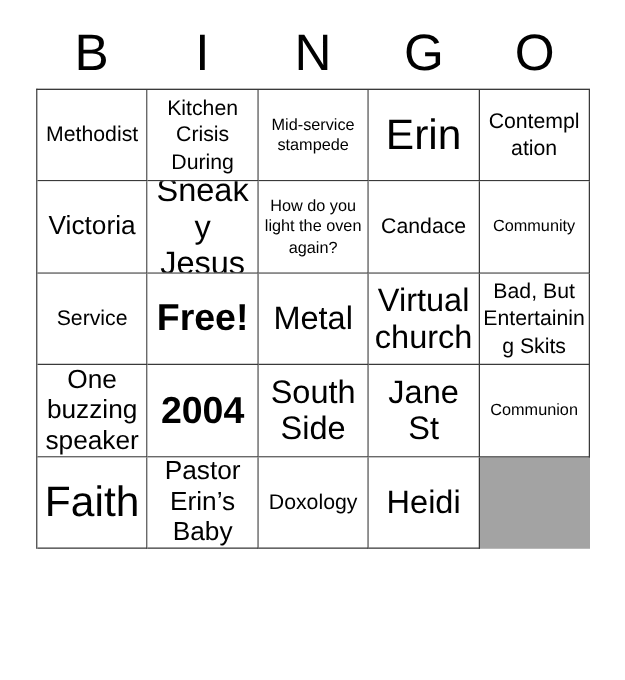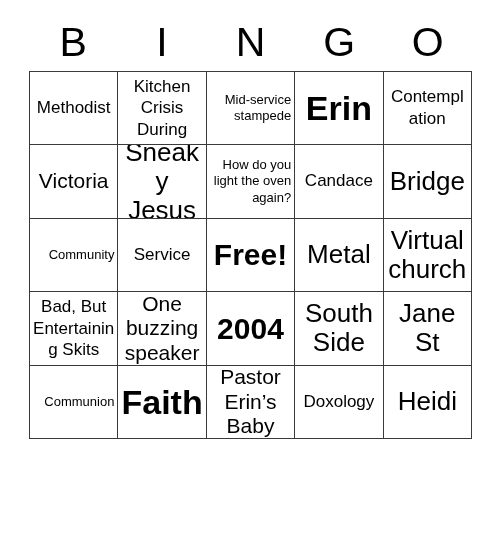--- a/index.html
+++ b/index.html
@@ -66,26 +66,26 @@
   }
   .cell-text {
     display: block;
     width: 100%;
     line-height: 1.12;
     word-wrap: break-word;
     overflow-wrap: break-word;
     hyphens: none;
   }
   .sz-xs .cell-text { font-size: 17px; line-height: 1.28; }
-  .sz-sm .cell-text { font-size: 13px; line-height: 1.25; text-align: right; }
+  .sz-sm .cell-text { font-size: 13px; line-height: 1.25; }
   .sz-md .cell-text { font-size: 17px; line-height: 1.2; }
   .sz-lg .cell-text { font-size: 21px; line-height: 1.16; }
   .sz-xl .cell-text { font-size: 26px; line-height: 1.12; }
   .sz-xxl .cell-text { font-size: 30px; line-height: 1.1; font-weight: bold; }
-  .sz-huge .cell-text { font-size: 34px; line-height: 1.06; font-weight: bold; }
+  .sz-huge .cell-text { font-size: 34px; line-height: 1.06; }
 </style>
 </head>
 <body>
 
 <div id="bingo-card">
 
   <div id="header-row">
     <div class="header-letter">B</div>
     <div class="header-letter">I</div>
     <div class="header-letter">N</div>
@@ -115,23 +115,20 @@
       <span class="cell-text">Victoria</span>
     </div>
     <div class="cell sz-xl">
       <span class="cell-text">Sneaky Jesus</span>
     </div>
     <div class="cell sz-sm">
       <span class="cell-text">How do you light the oven again?</span>
     </div>
     <div class="cell sz-md">
       <span class="cell-text">Candace</span>
-    </div>
-    <div class="cell sz-xl">
-      <span class="cell-text">Bridge</span>
     </div>
 
     <div class="cell sz-sm">
       <span class="cell-text">Community</span>
     </div>
     <div class="cell sz-md">
       <span class="cell-text">Service</span>
     </div>
     <div class="cell sz-xxl">
       <span class="cell-text">Free!</span>

